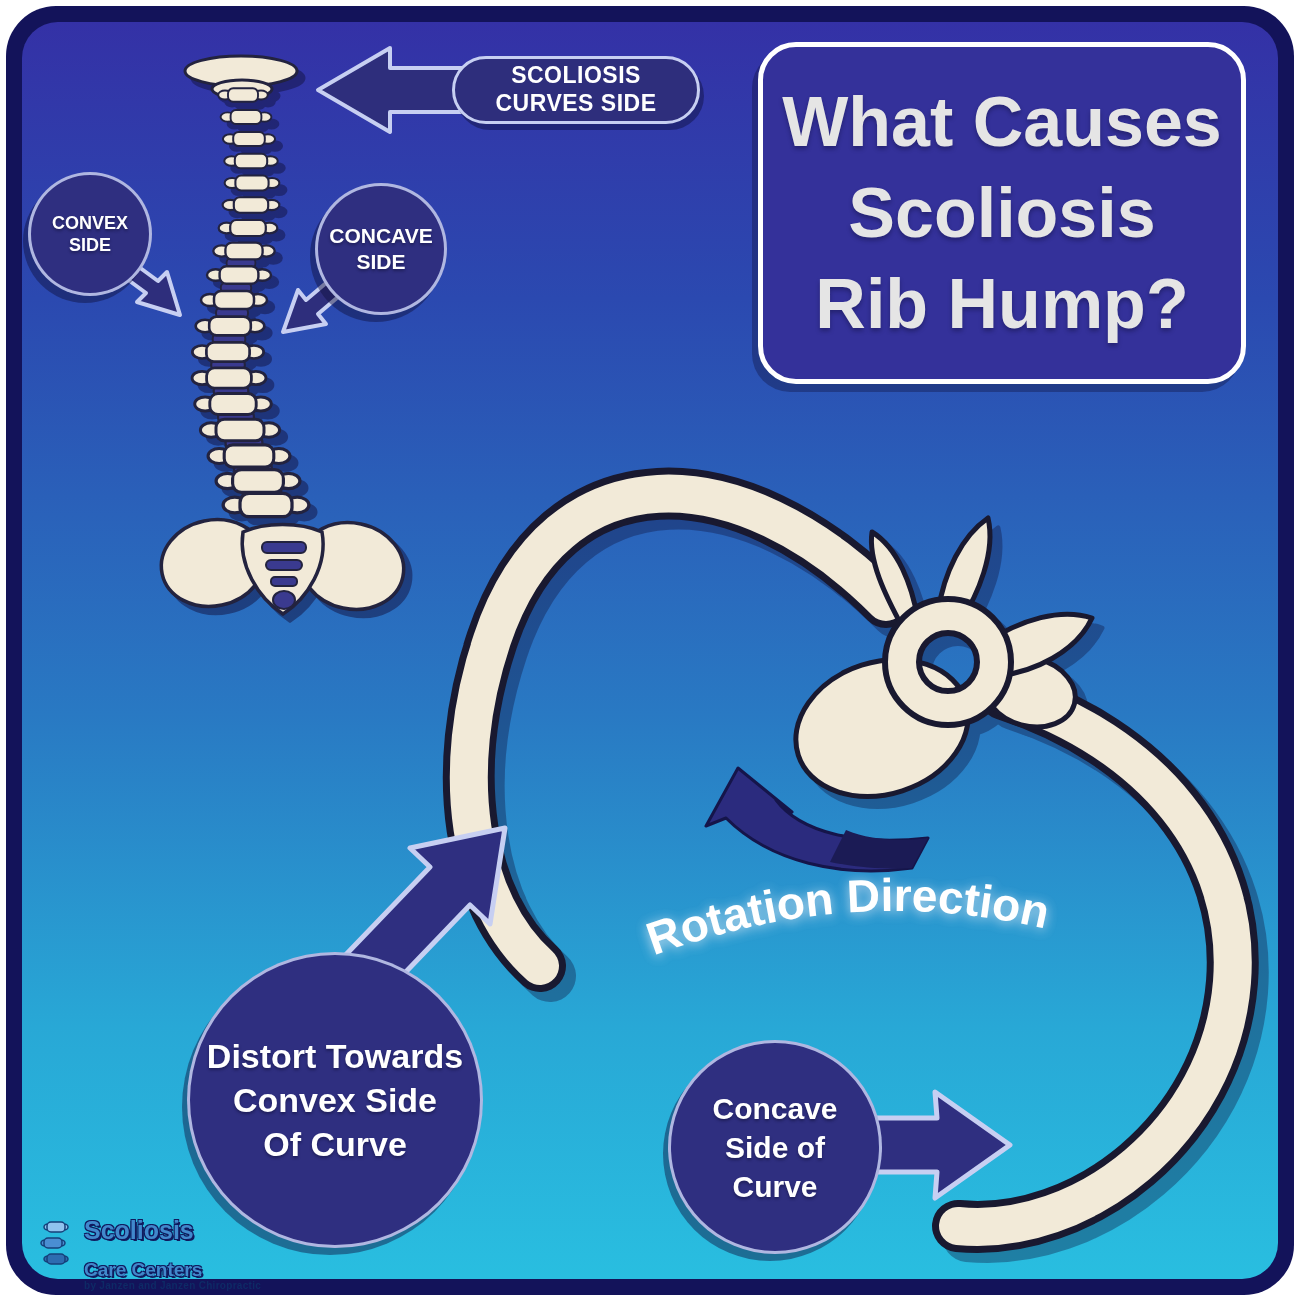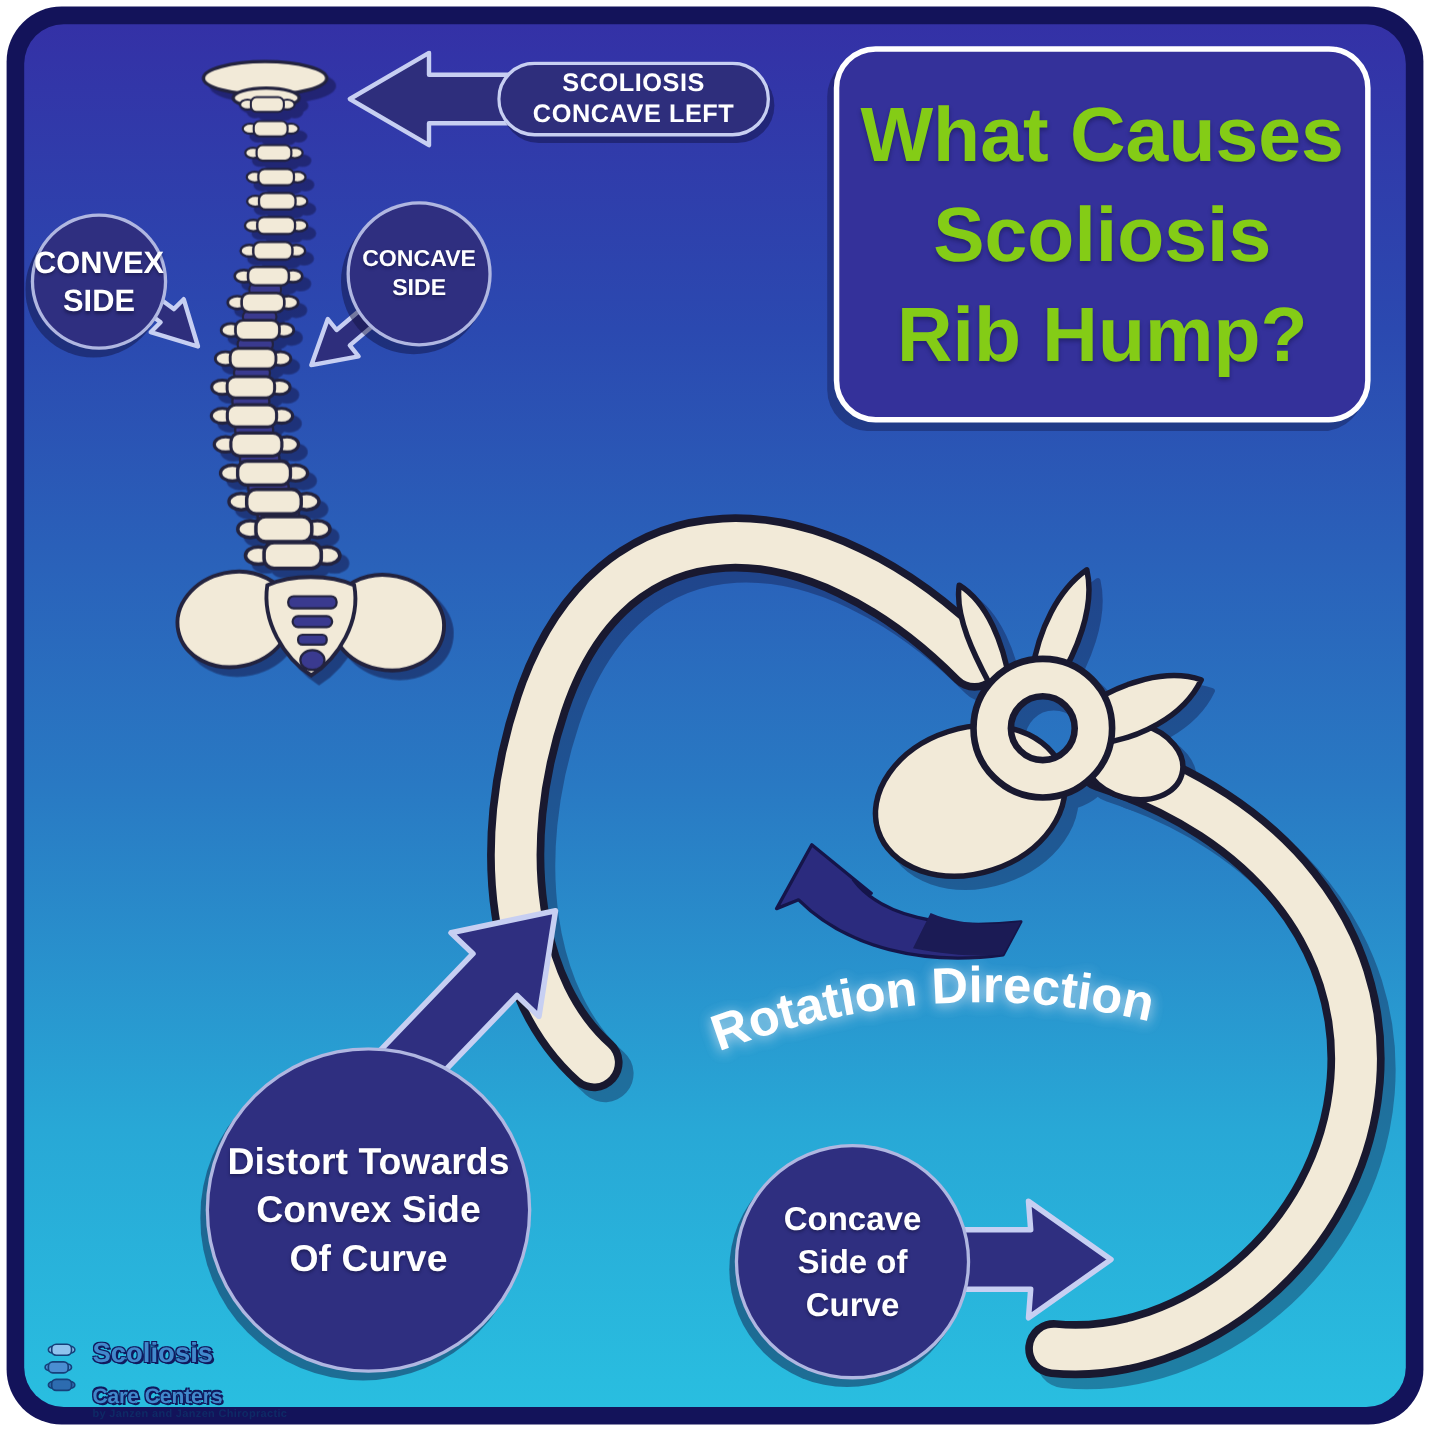--- a/index.html
+++ b/index.html
@@ -16,27 +16,27 @@
         background:#2e2e7c;border:3px solid #c7cff2;color:#fff;
         display:flex;flex-direction:column;align-items:center;justify-content:center;
         font-weight:bold;font-size:23px;line-height:1.2;letter-spacing:.5px;
         box-shadow:4px 6px 0 rgba(15,15,60,.45);text-align:center;}
 
   .circle{border-radius:50%;background:#2f2f80;color:#fff;font-weight:bold;text-align:center;
           display:flex;flex-direction:column;align-items:center;justify-content:center;
           border:3px solid rgba(199,207,242,.85);
           box-shadow:-5px 7px 0 rgba(15,15,60,.45);
           text-shadow:0 2px 3px rgba(10,10,40,.45);}
-  .convex-circle{left:28px;top:194px;width:124px;height:124px;font-size:28px;line-height:1.25;}
+  .convex-circle{left:28px;top:172px;width:124px;height:124px;font-size:18px;line-height:1.25;}
   .concave-circle{left:315px;top:183px;width:132px;height:132px;font-size:21px;line-height:1.25;}
   .body-ribs-circle{left:187px;top:952px;width:296px;height:296px;font-size:34px;line-height:1.3;}
   .concave-side-circle{left:668px;top:1040px;width:214px;height:214px;font-size:30px;line-height:1.3;}
 
   .title-box{left:758px;top:42px;width:488px;height:342px;border-radius:38px;
-             background:#34319a;border:5px solid #ffffff;color:#84cc16;
+             background:#34319a;border:5px solid #ffffff;color:#e5e5e5;
              display:flex;flex-direction:column;align-items:center;justify-content:center;
              font-weight:bold;font-size:70px;line-height:1.3;text-align:center;
              box-shadow:-6px 8px 0 rgba(13,13,55,.35);
              text-shadow:0 3px 4px rgba(10,10,40,.35);}
 
   .logo{left:36px;top:1218px;display:flex;align-items:flex-start;gap:8px;}
   .logo-text{display:flex;flex-direction:column;line-height:1.02;}
   .logo-name1{font-size:25px;font-weight:bold;color:#4189cc;
               text-shadow:2px 2px 0 #101a5e,-1px -1px 0 #101a5e,1px -1px 0 #101a5e,-1px 1px 0 #101a5e;}
   .logo-name2{font-size:19px;font-weight:bold;color:#4189cc;
@@ -150,21 +150,21 @@
     </text>
 
     <g fill="#2f2f80" stroke="#c7cff2" stroke-width="5" stroke-linejoin="round">
       <path d="M 505 828 L 490 924 L 470 905 L 375 1004 L 335 966 L 430 867 L 410 848 Z"></path>
       <path d="M 1010 1145 L 935 1198 L 937 1172 L 850 1172 L 850 1118 L 937 1118 L 935 1092 Z"></path>
     </g>
   </svg>
 
   <div class="overlay pill">
     <span>SCOLIOSIS</span>
-    <span>CONCAVE LEFT</span>
+    <span>CURVES SIDE</span>
   </div>
 
   <div class="overlay circle convex-circle">
     <span>CONVEX</span>
     <span>SIDE</span>
   </div>
 
   <div class="overlay circle concave-circle">
     <span>CONCAVE</span>
     <span>SIDE</span>

